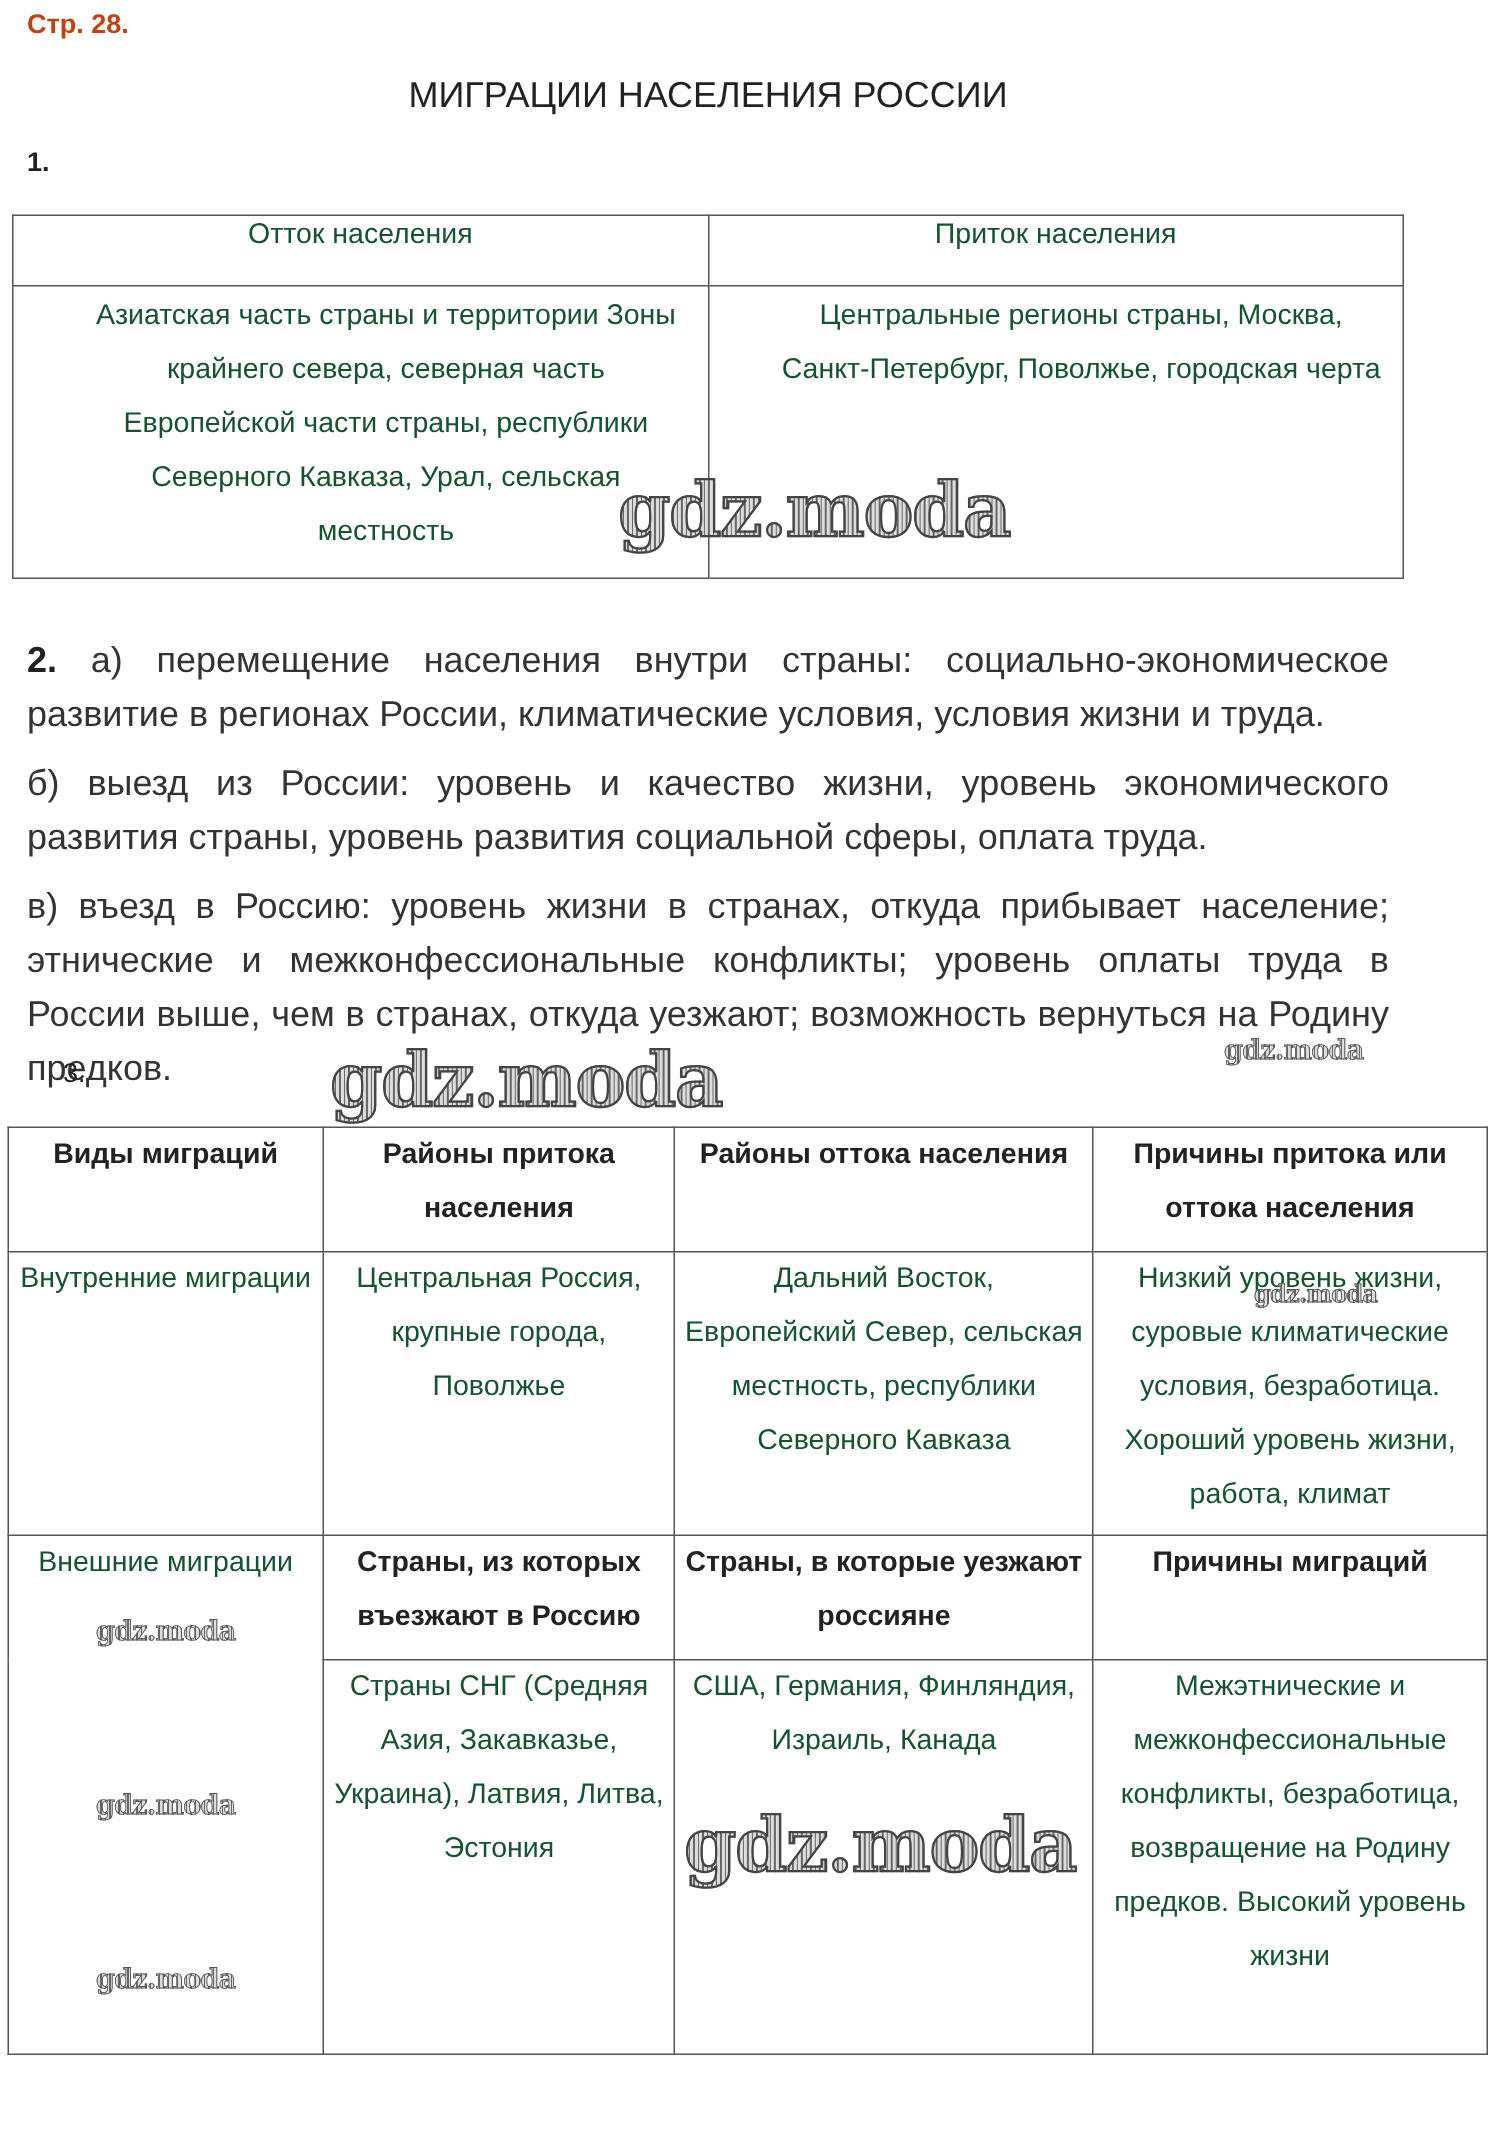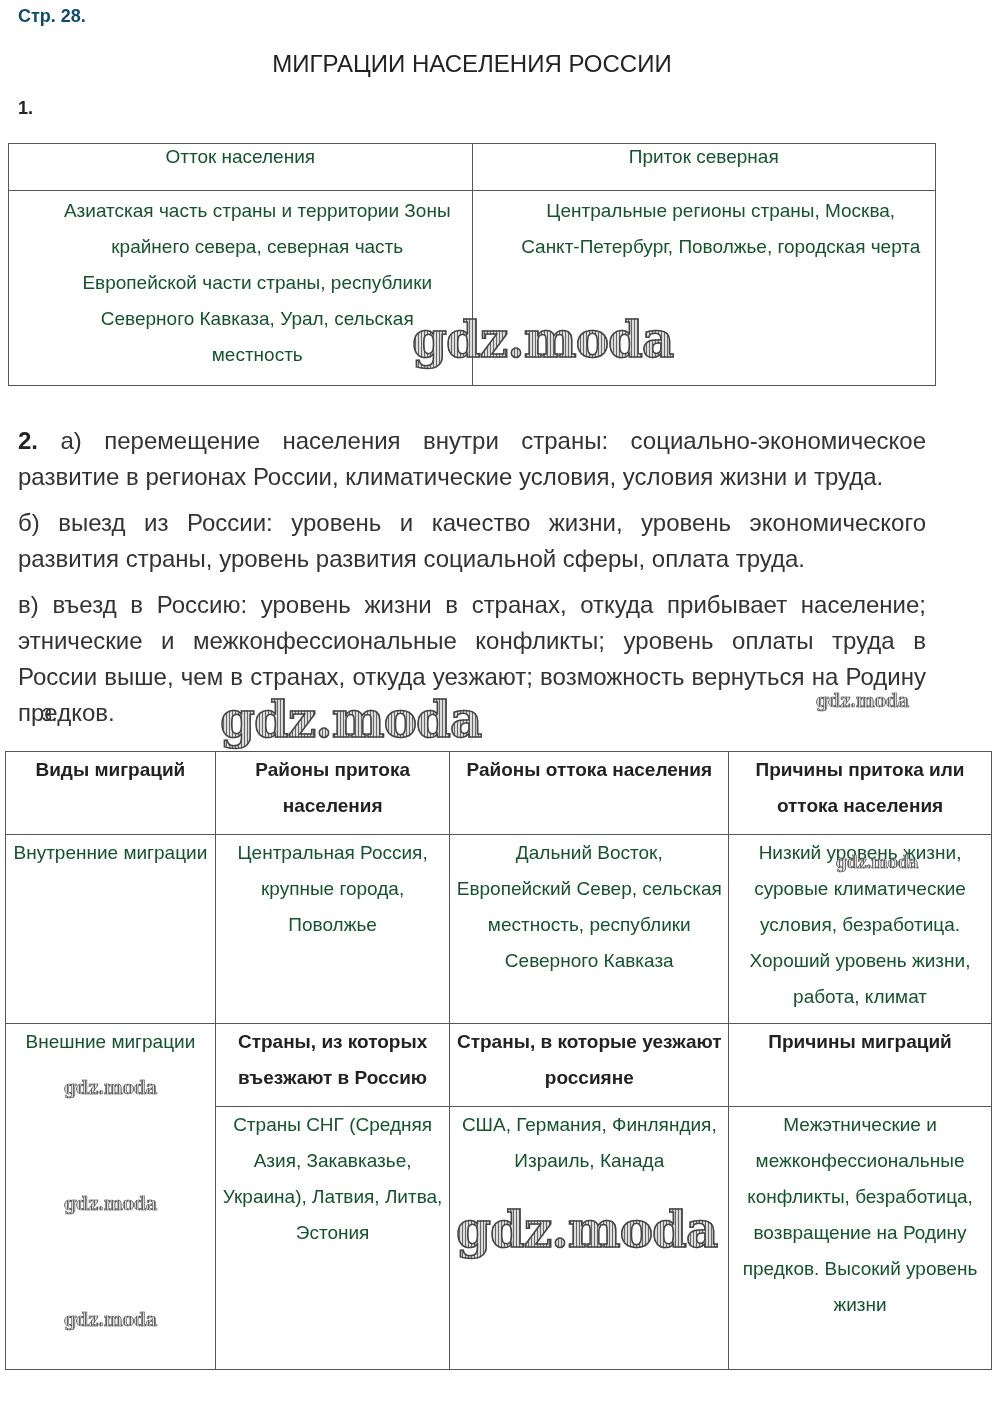--- a/index.html
+++ b/index.html
@@ -1,21 +1,21 @@
 <!DOCTYPE html>
 <html><head>
 <meta charset="utf-8">
 <style>
   html, body { margin: 0; padding: 0; background: #ffffff; }
   body {
     width: 1000px; height: 1419px; position: relative; overflow: hidden;
     font-family: "Liberation Sans", sans-serif; color: #333333;
   }
   .abs { position: absolute; }
-  .page-num { left: 18px; top: 6px; font-size: 18px; font-weight: bold; color: #0c4a6e; }
+  .page-num { left: 18px; top: 6px; font-size: 18px; font-weight: bold; color: #c2410c; }
   .title { left: 0; width: 944px; top: 50px; text-align: center; font-size: 24px; font-weight: normal; color: #222; }
   .qnum { font-size: 18px; font-weight: bold; color: #222; }
   .q1 { left: 18px; top: 98px; }
   .q3 { left: 42px; top: 705px; font-weight: normal; }
 
   table { border-collapse: collapse; position: absolute; }
   td { border: 1.5px solid #555; text-align: center; vertical-align: top; font-size: 19px; line-height: 36px; color: #14532d; padding: 0 6px; }
 
   .t1 { left: 8px; top: 143px; width: 928px; }
   .t1 td { width: 50%; }
@@ -60,21 +60,21 @@
 
 <div class="abs page-num">Стр. 28.</div>
 <div class="abs title">МИГРАЦИИ НАСЕЛЕНИЯ РОССИИ</div>
 
 <div class="abs qnum q1">1.</div>
 
 <table class="t1">
   <tbody>
       <tr class="hdr">
     <td>Отток населения</td>
-    <td>Приток северная</td>
+    <td>Приток населения</td>
   </tr>
   <tr class="row">
     <td>
       <div>Азиатская часть страны и территории Зоны</div>
       <div>крайнего севера, северная часть</div>
       <div>Европейской части страны, республики</div>
       <div>Северного Кавказа, Урал, сельская</div>
       <div>местность</div>
     </td>
     <td>

